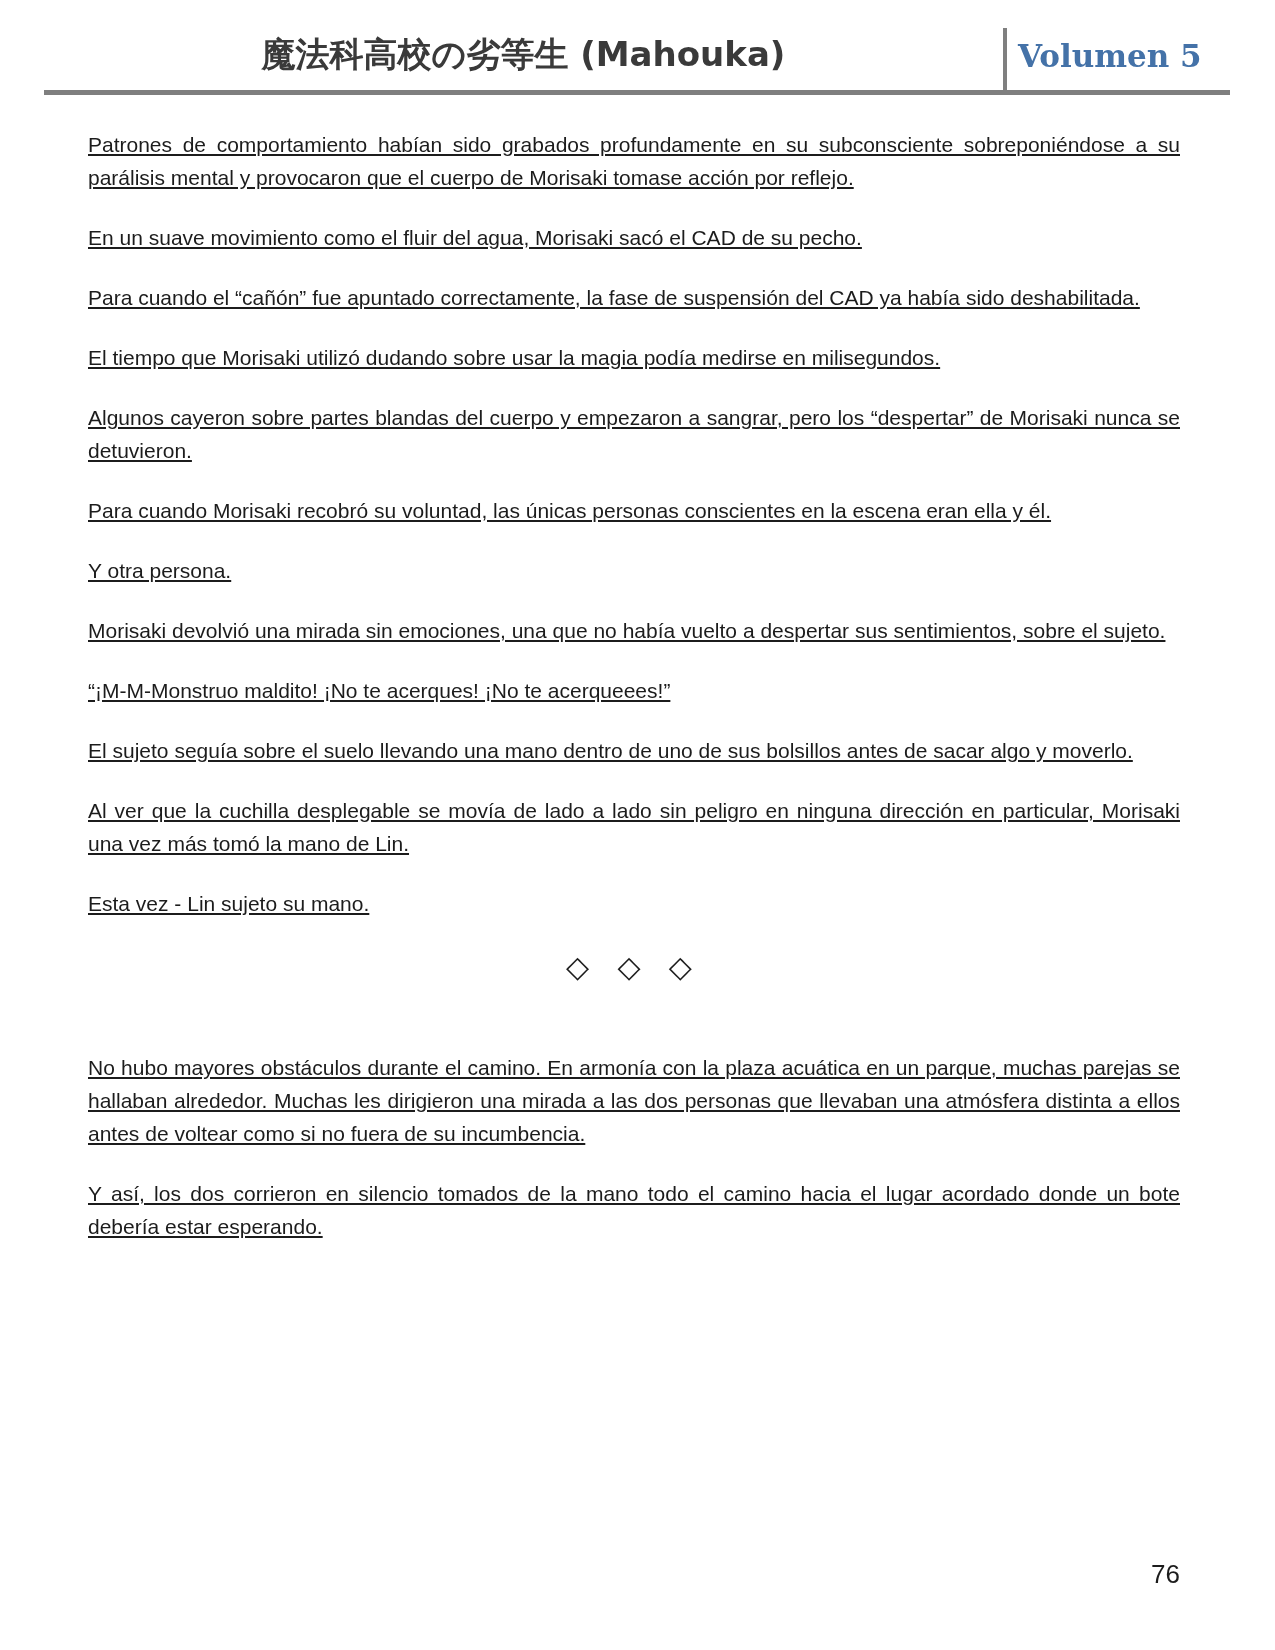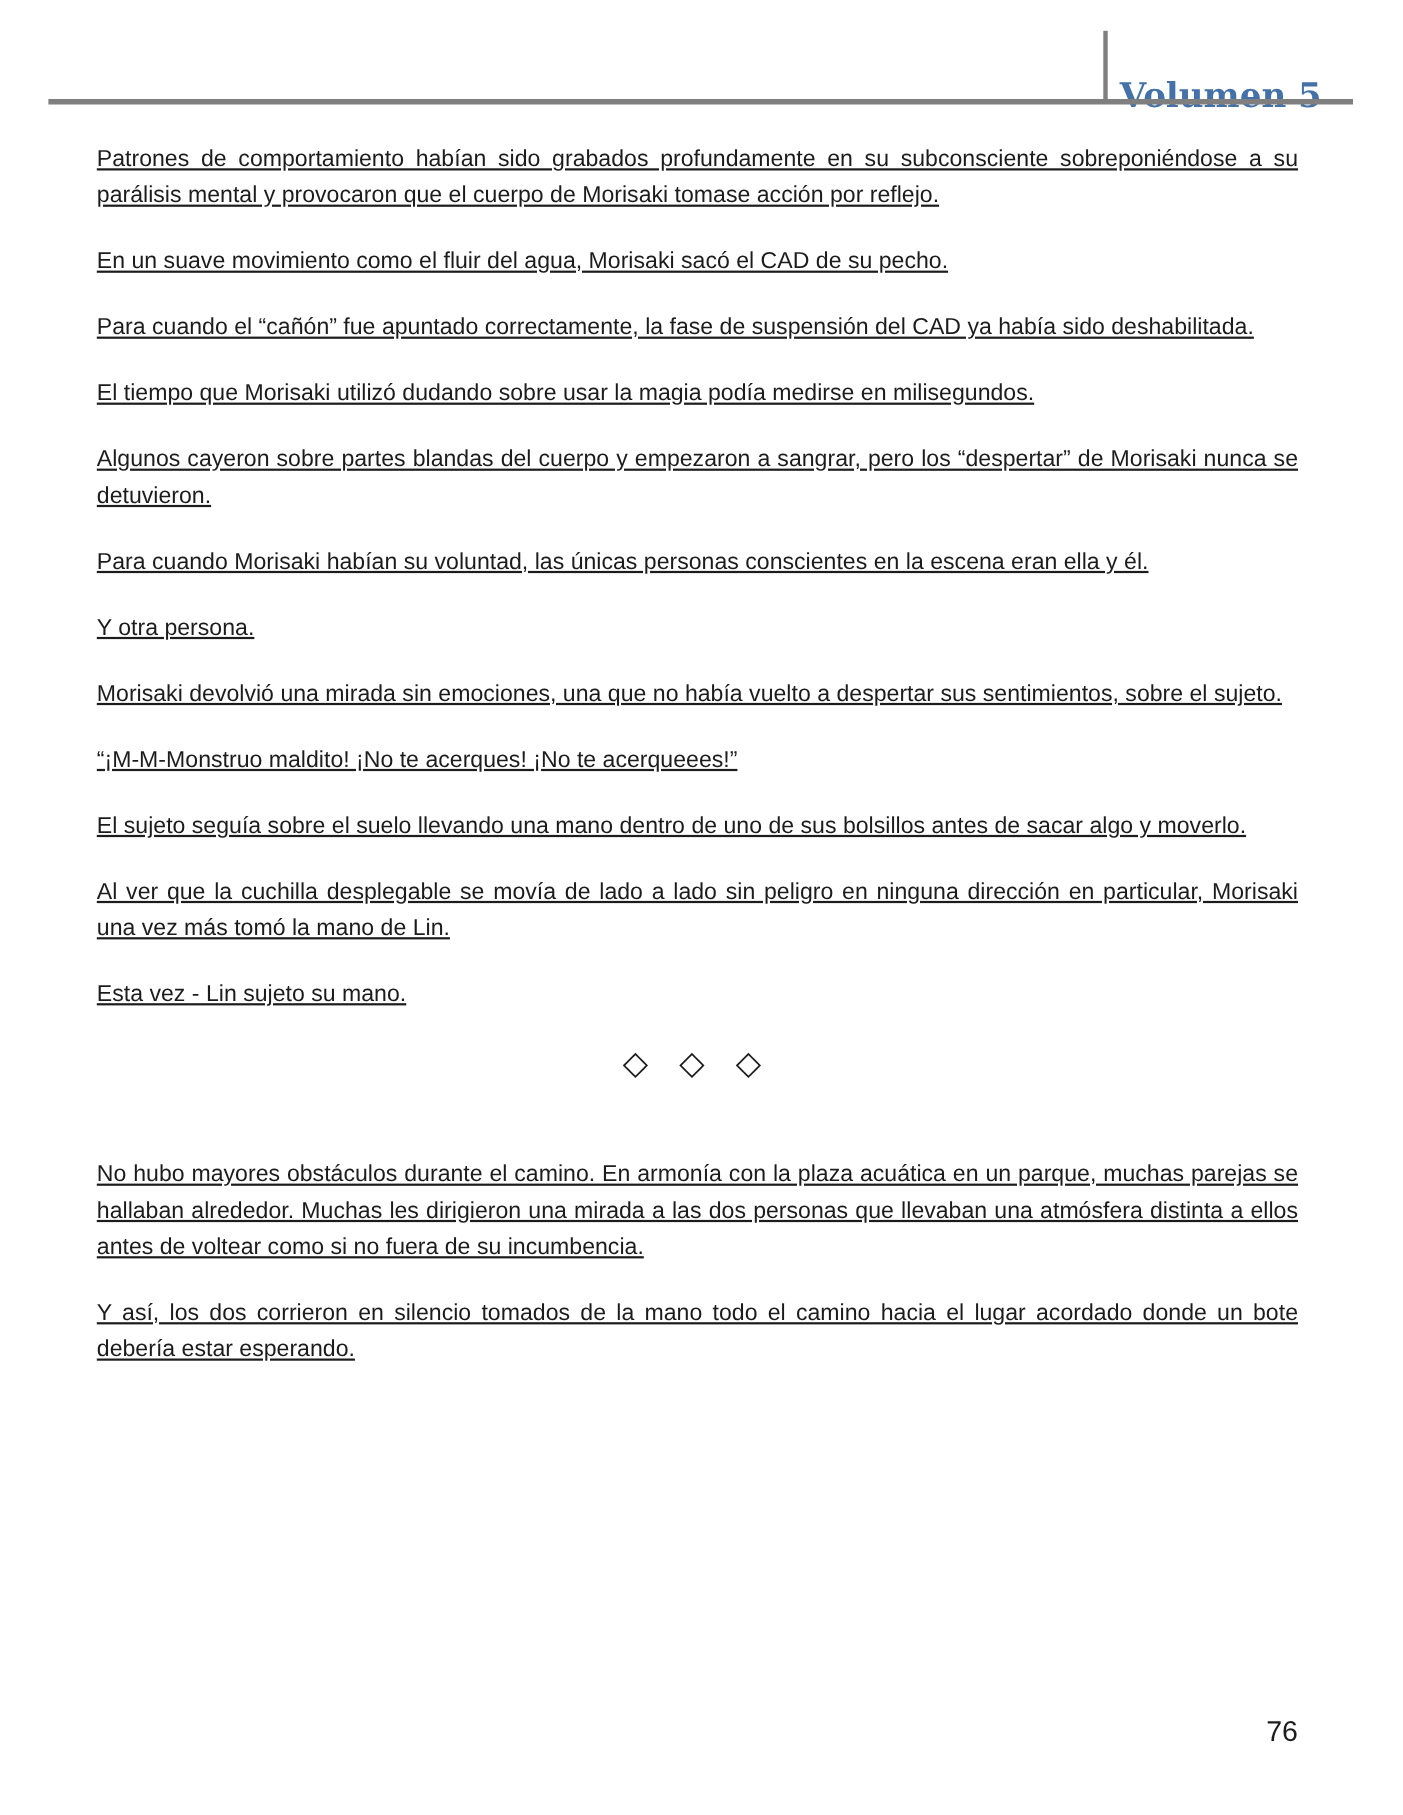--- a/index.html
+++ b/index.html
@@ -23,21 +23,20 @@
     position:absolute; left:1003px; top:28px;
     width:4px; height:62px;
     background:#7f7f7f;
   }
   .header-volume {
     position:absolute; left:1018px; top:32px;
     font-family:"DejaVu Serif", serif;
     font-weight:bold; font-size:31px; line-height:48px;
     color:#4472a8;
     white-space:nowrap;
-    margin-top:31px;
   }
   .header-rule {
     position:absolute; left:44px; top:90px;
     width:1186px; height:5px;
     background:#7f7f7f;
   }
   
   .content {
     position:absolute; left:88px; top:128px; width:1092px;
     font-size:21px; line-height:33px;
@@ -56,34 +55,35 @@
     position:absolute; right:95px; top:1560px;
     font-size:26px; line-height:28px;
     color:#1c1c1c;
   }
 </style>
 </head>
 <body>
 
 <div class="page">
 
+  <div class="header-title">魔法科高校の劣等生 (Mahouka)</div>
 
   <div class="header-vbar"></div>
 
   <div class="header-volume">Volumen 5</div>
 
   <div class="header-rule"></div>
 
   <div class="content">
     <p>Patrones de comportamiento habían sido grabados profundamente en su subconsciente sobreponiéndose a su parálisis mental y provocaron que el cuerpo de Morisaki tomase acción por reflejo.</p>
     <p>En un suave movimiento como el fluir del agua, Morisaki sacó el CAD de su pecho.</p>
     <p>Para cuando el “cañón” fue apuntado correctamente, la fase de suspensión del CAD ya había sido deshabilitada.</p>
     <p>El tiempo que Morisaki utilizó dudando sobre usar la magia podía medirse en milisegundos.</p>
     <p>Algunos cayeron sobre partes blandas del cuerpo y empezaron a sangrar, pero los “despertar” de Morisaki nunca se detuvieron.</p>
-    <p>Para cuando Morisaki habían su voluntad, las únicas personas conscientes en la escena eran ella y él.</p>
+    <p>Para cuando Morisaki recobró su voluntad, las únicas personas conscientes en la escena eran ella y él.</p>
     <p>Y otra persona.</p>
     <p>Morisaki devolvió una mirada sin emociones, una que no había vuelto a despertar sus sentimientos, sobre el sujeto.</p>
     <p>“¡M-M-Monstruo maldito! ¡No te acerques! ¡No te acerqueees!”</p>
     <p>El sujeto seguía sobre el suelo llevando una mano dentro de uno de sus bolsillos antes de sacar algo y moverlo.</p>
     <p>Al ver que la cuchilla desplegable se movía de lado a lado sin peligro en ninguna dirección en particular, Morisaki una vez más tomó la mano de Lin.</p>
     <p>Esta vez - Lin sujeto su mano.</p>
 
     <div class="scene-divider">◇ ◇ ◇</div>
 
     <p>No hubo mayores obstáculos durante el camino. En armonía con la plaza acuática en un parque, muchas parejas se hallaban alrededor. Muchas les dirigieron una mirada a las dos personas que llevaban una atmósfera distinta a ellos antes de voltear como si no fuera de su incumbencia.</p>

